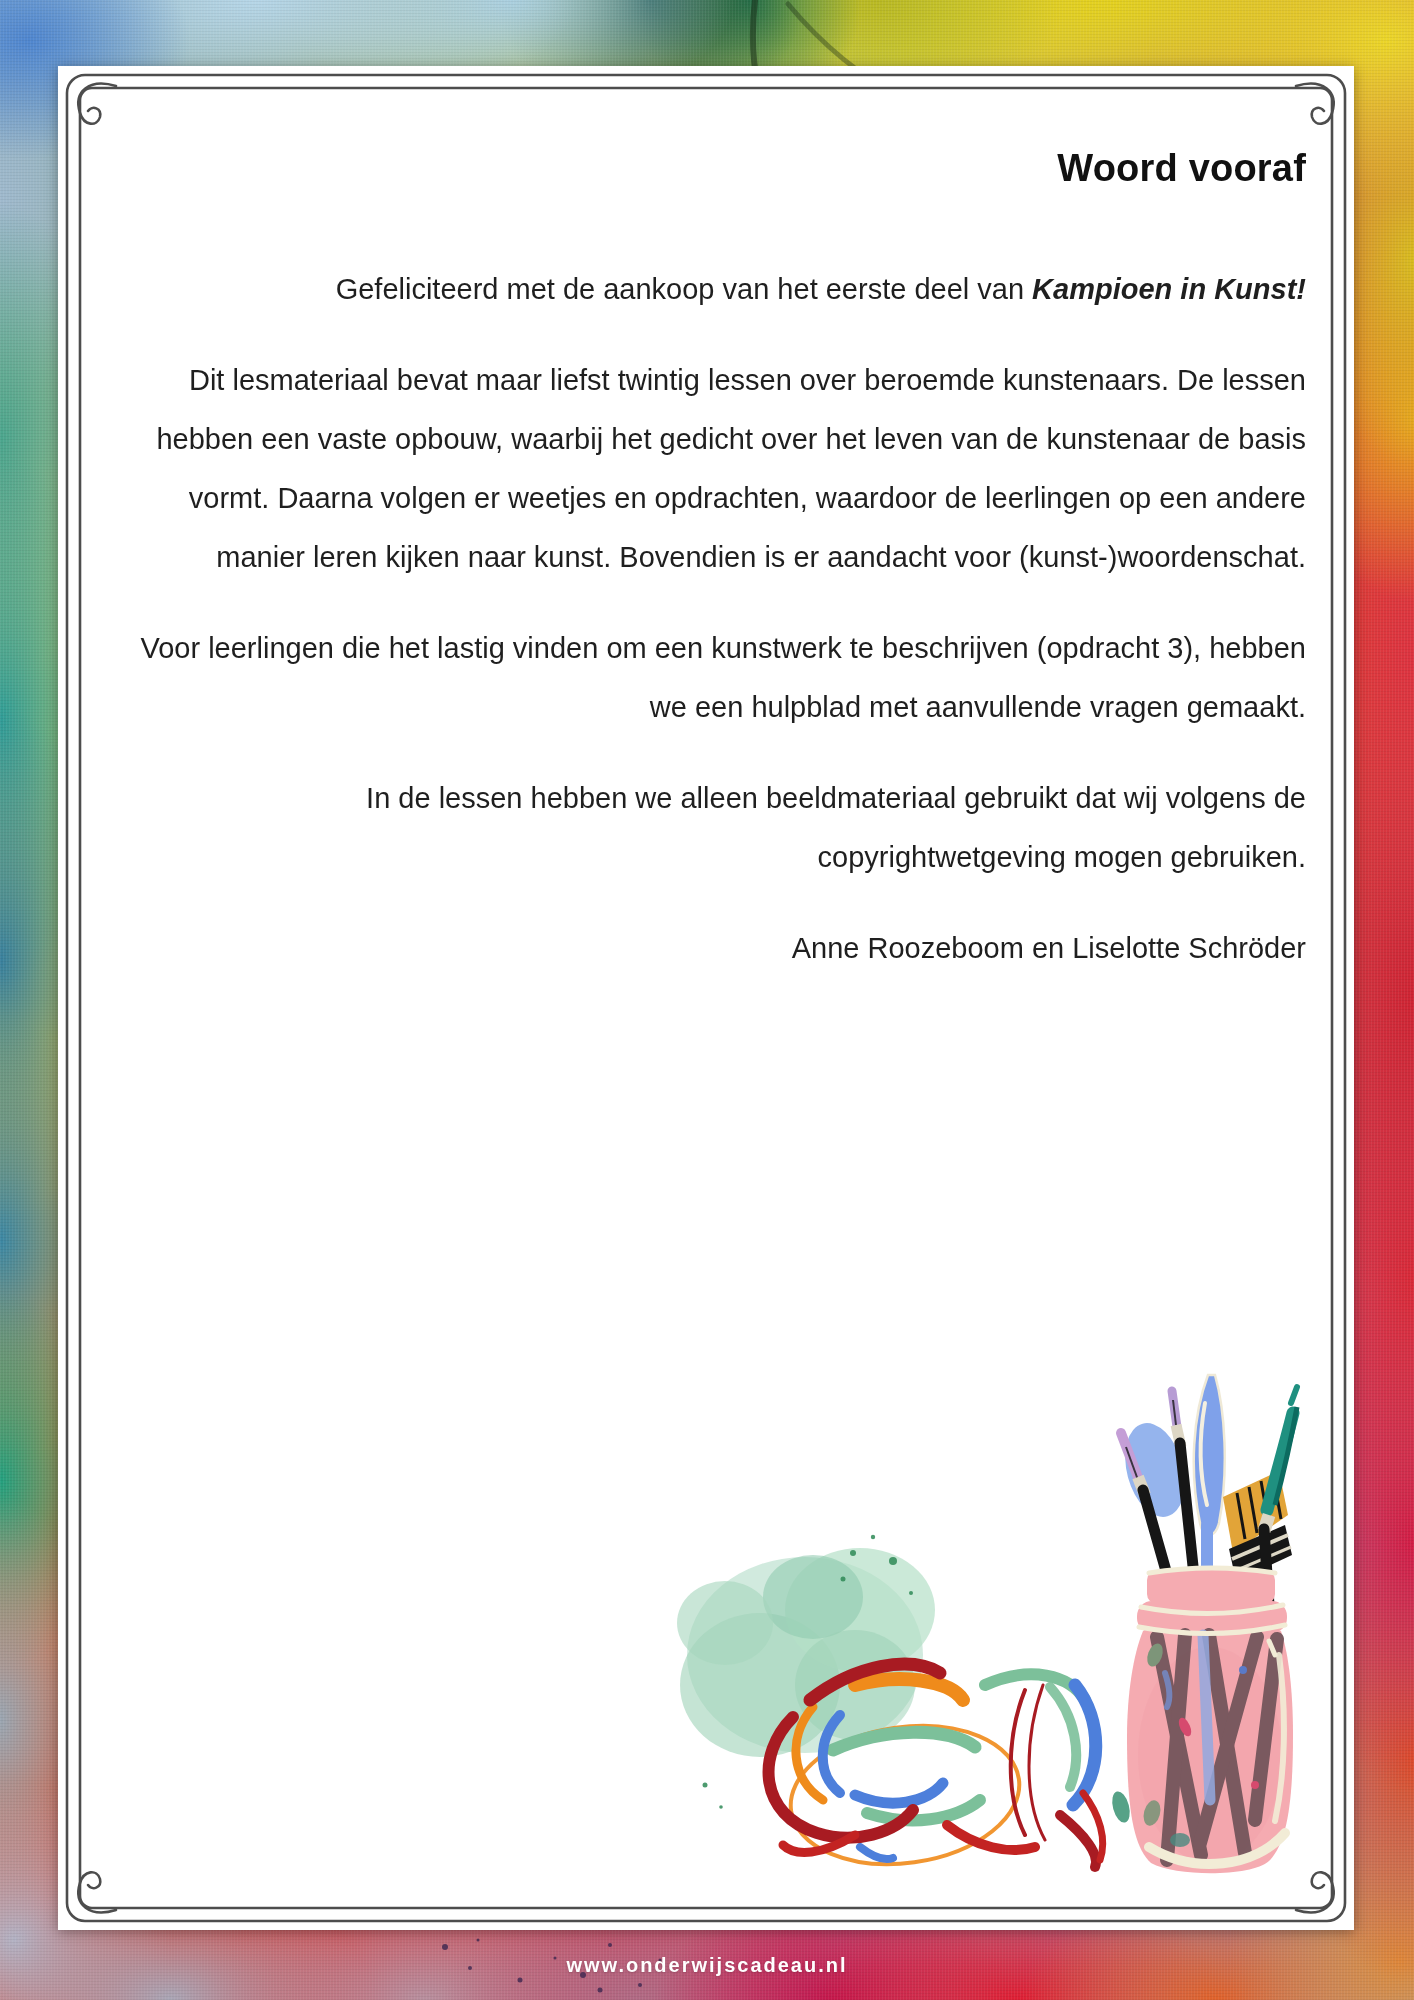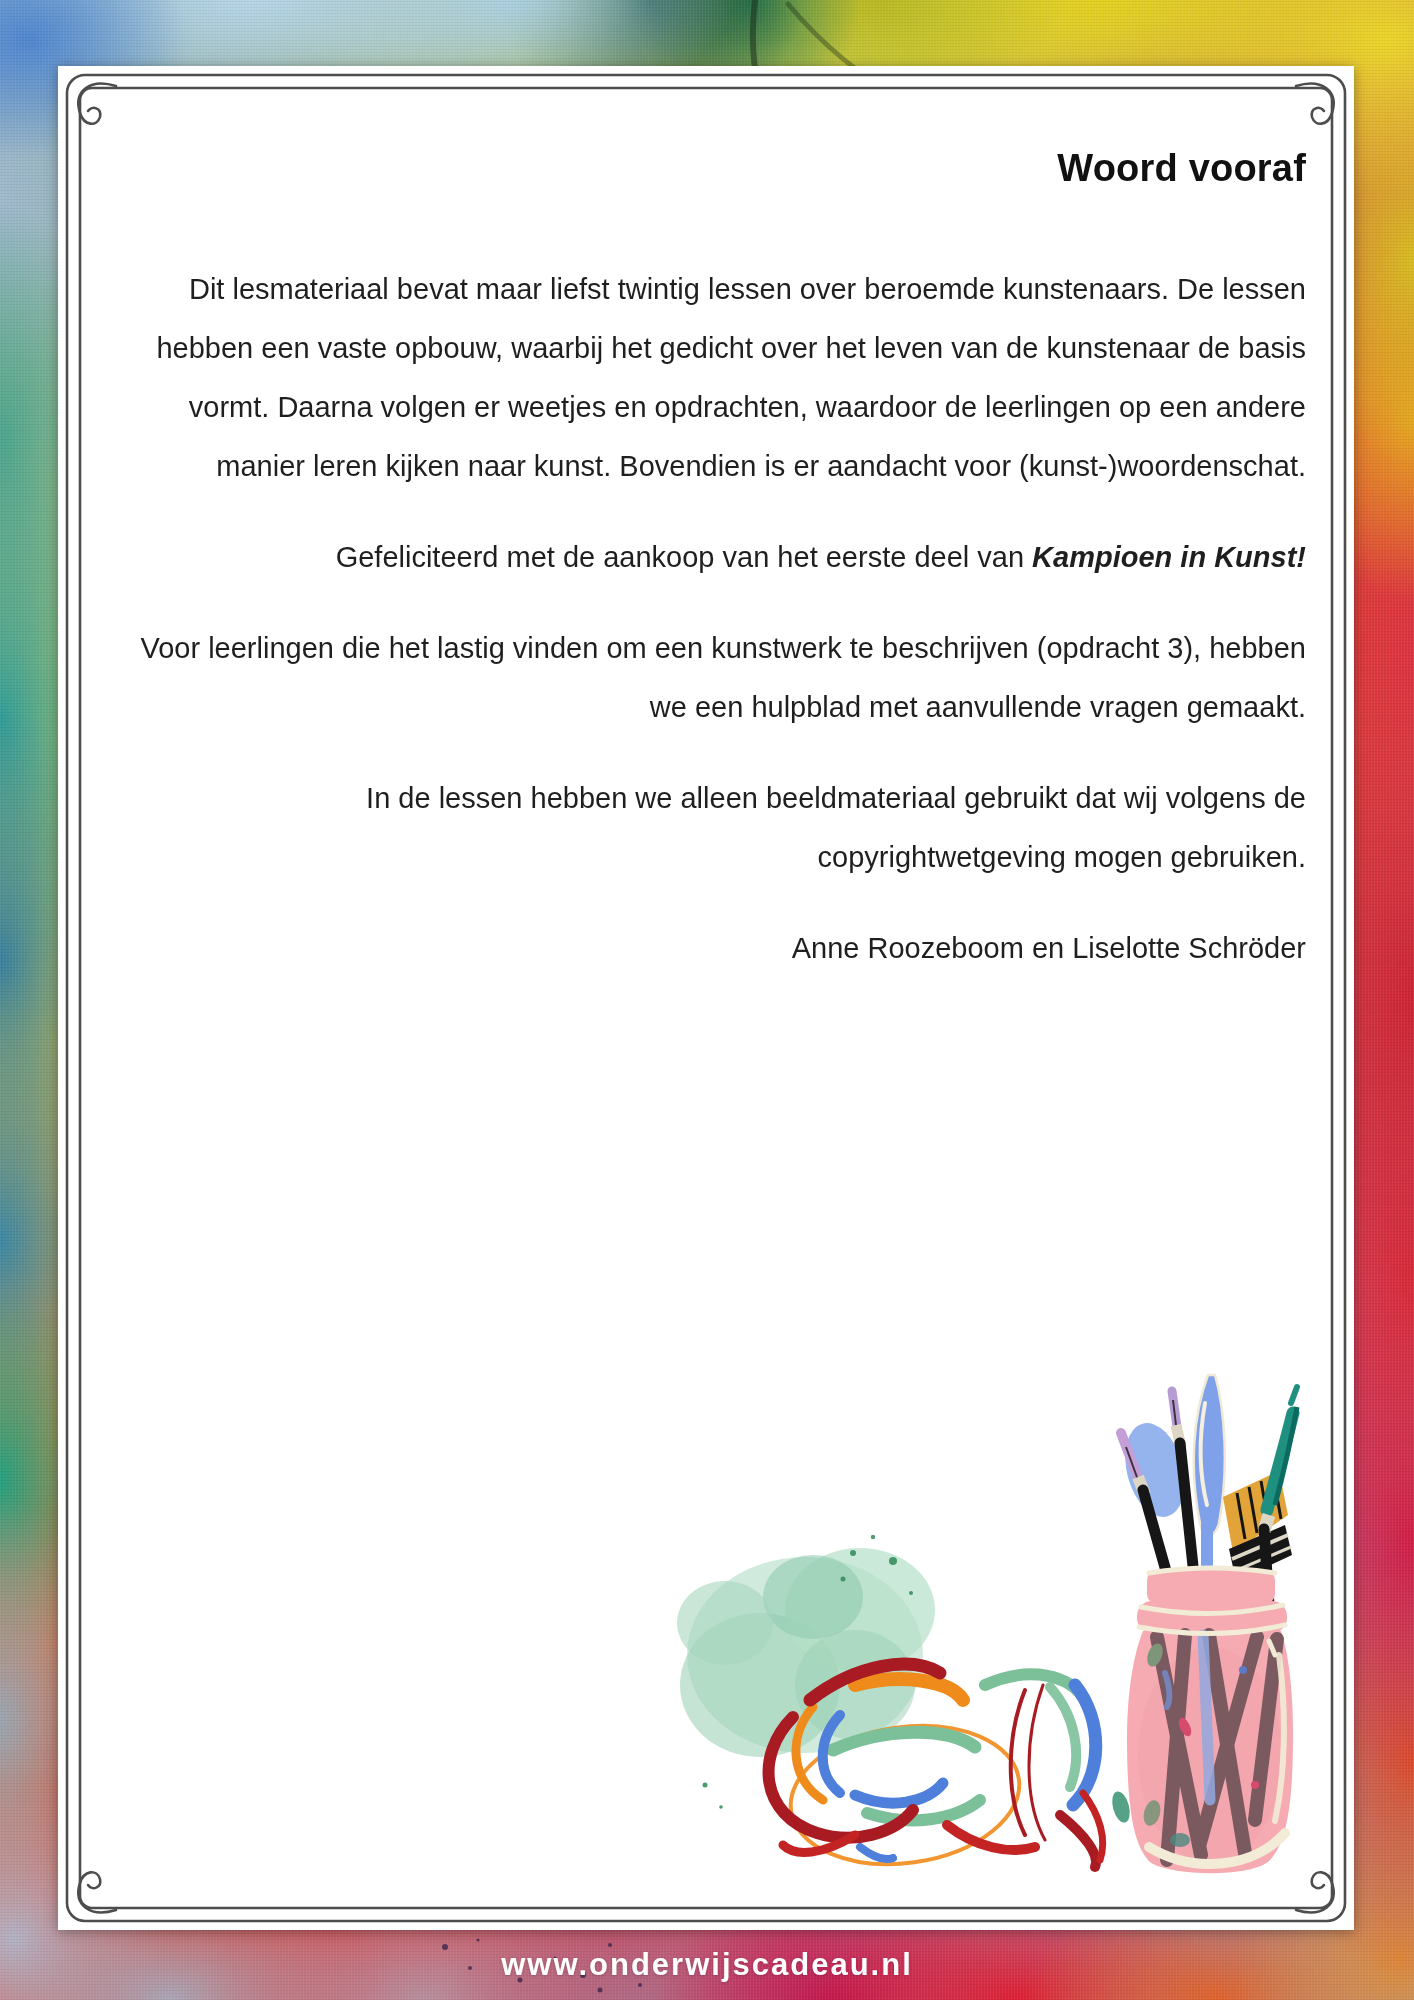--- a/index.html
+++ b/index.html
@@ -69,21 +69,21 @@
   .para .em-bold-italic { font-weight: 700; font-style: italic; }
   .para.tip { font-style: italic; }
 
   .illustration { position: absolute; left: 497px; top: 1289px; width: 780px; height: 560px; }
 
   .footer-band {
     position: absolute; left: 0; top: 1930px; width: 1414px; height: 70px;
     display: flex; align-items: center; justify-content: center;
   }
   .footer-url {
-    color: var(--footer-text, #ffffff); font-size: 31px; font-weight: 700;
+    color: var(--footer-text, #ffffff); font-size: 20px; font-weight: 700;
     letter-spacing: 2px; text-shadow: 0 1px 3px rgba(60,20,40,0.25);
   }
   .bg-overlay { position: absolute; inset: 0; width: 100%; height: 100%; pointer-events: none; }
 </style>
 </head>
 <body>
 
 <div class="canvas">
 
   <svg class="bg-overlay" viewBox="0 0 1414 2000">
@@ -115,23 +115,23 @@
         <use href="#curl"></use>
         <use href="#curl" transform="translate(1296 0) scale(-1 1)"></use>
         <use href="#curl" transform="translate(0 1864) scale(1 -1)"></use>
         <use href="#curl" transform="translate(1296 1864) scale(-1 -1)"></use>
       </g>
     </svg>
 
     <div class="content">
       <h1 class="doc-title">Woord vooraf</h1>
 
+      <p class="para"><span>Gefeliciteerd met de aankoop van het eerste deel van</span> <span class="em-bold-italic">Kampioen in Kunst!</span></p>
+
       <p class="para">Dit lesmateriaal bevat maar liefst twintig lessen over beroemde kunstenaars. De lessen hebben een vaste opbouw, waarbij het gedicht over het leven van de kunstenaar de basis vormt. Daarna volgen er weetjes en opdrachten, waardoor de leerlingen op een andere manier leren kijken naar kunst. Bovendien is er aandacht voor (kunst-)woordenschat.</p>
-
-      <p class="para"><span>Gefeliciteerd met de aankoop van het eerste deel van</span> <span class="em-bold-italic">Kampioen in Kunst!</span></p>
       <p class="para">Voor leerlingen die het lastig vinden om een kunstwerk te beschrijven (opdracht 3), hebben we een hulpblad met aanvullende vragen gemaakt.</p>
       <p class="para">In de lessen hebben we alleen beeldmateriaal gebruikt dat wij volgens de copyrightwetgeving mogen gebruiken.</p>
 
       <p class="para">Anne Roozeboom en Liselotte Schröder</p>
     </div>
 
     <svg class="illustration" viewBox="0 0 780 560">
 
       <g>
         <ellipse cx="250" cy="300" rx="118" ry="98" fill="var(--blob-green,#abd9c2)" opacity="0.55"></ellipse>

